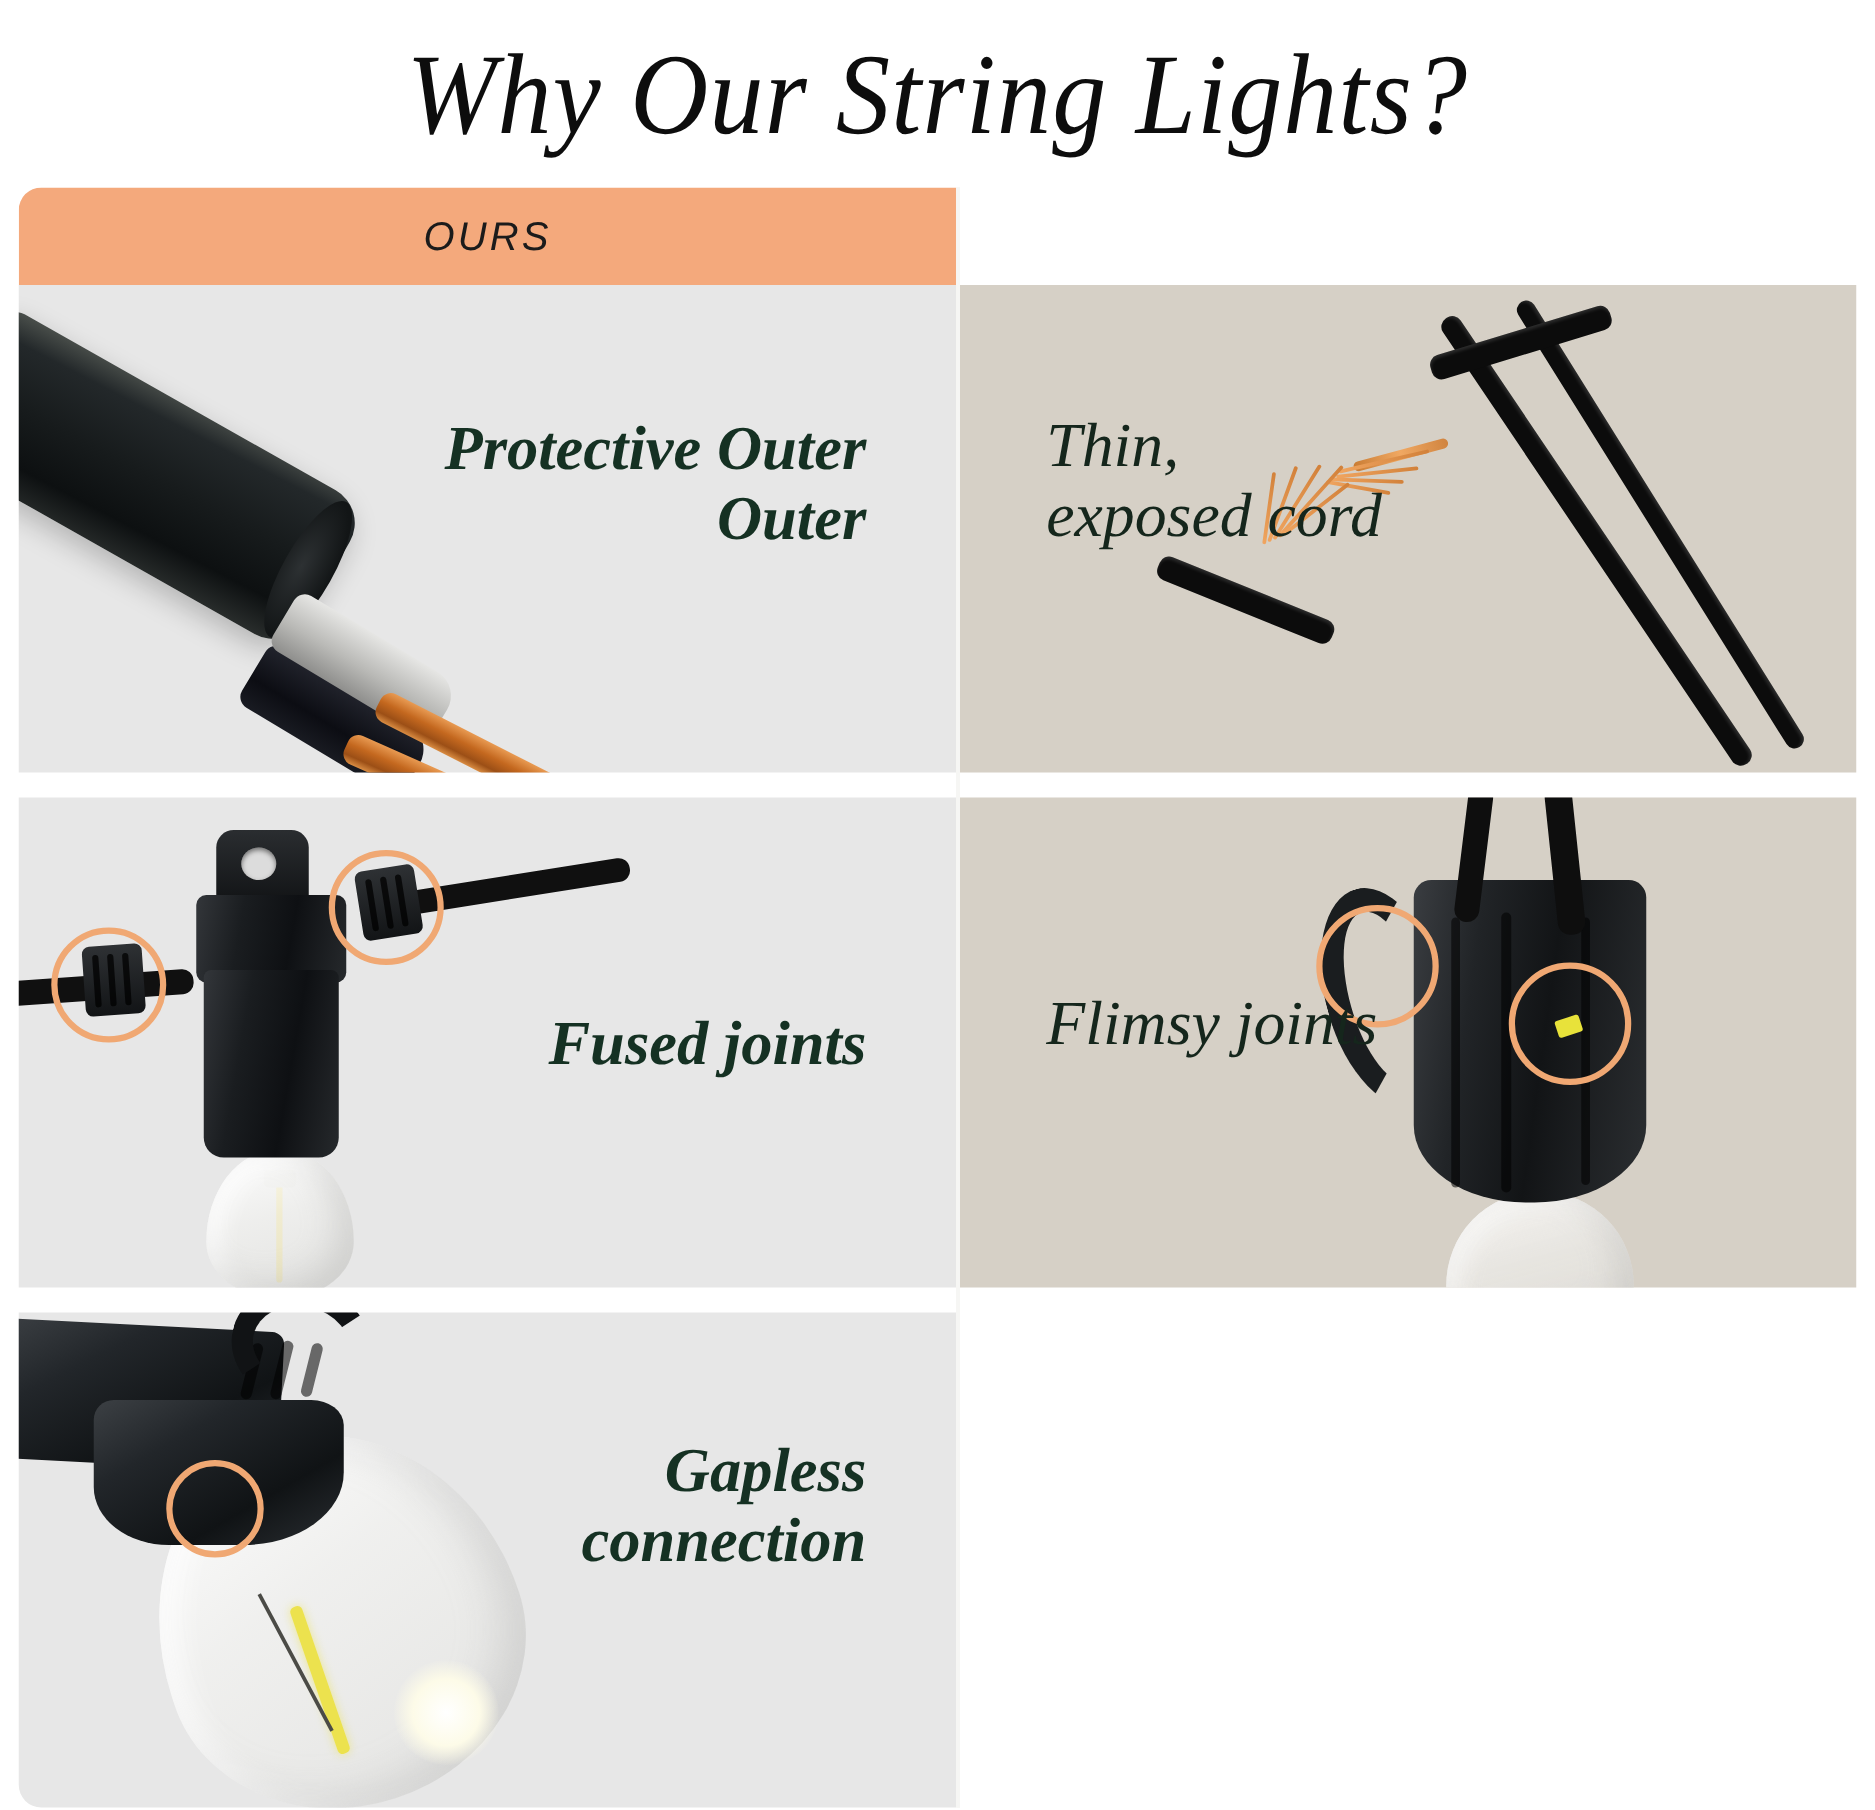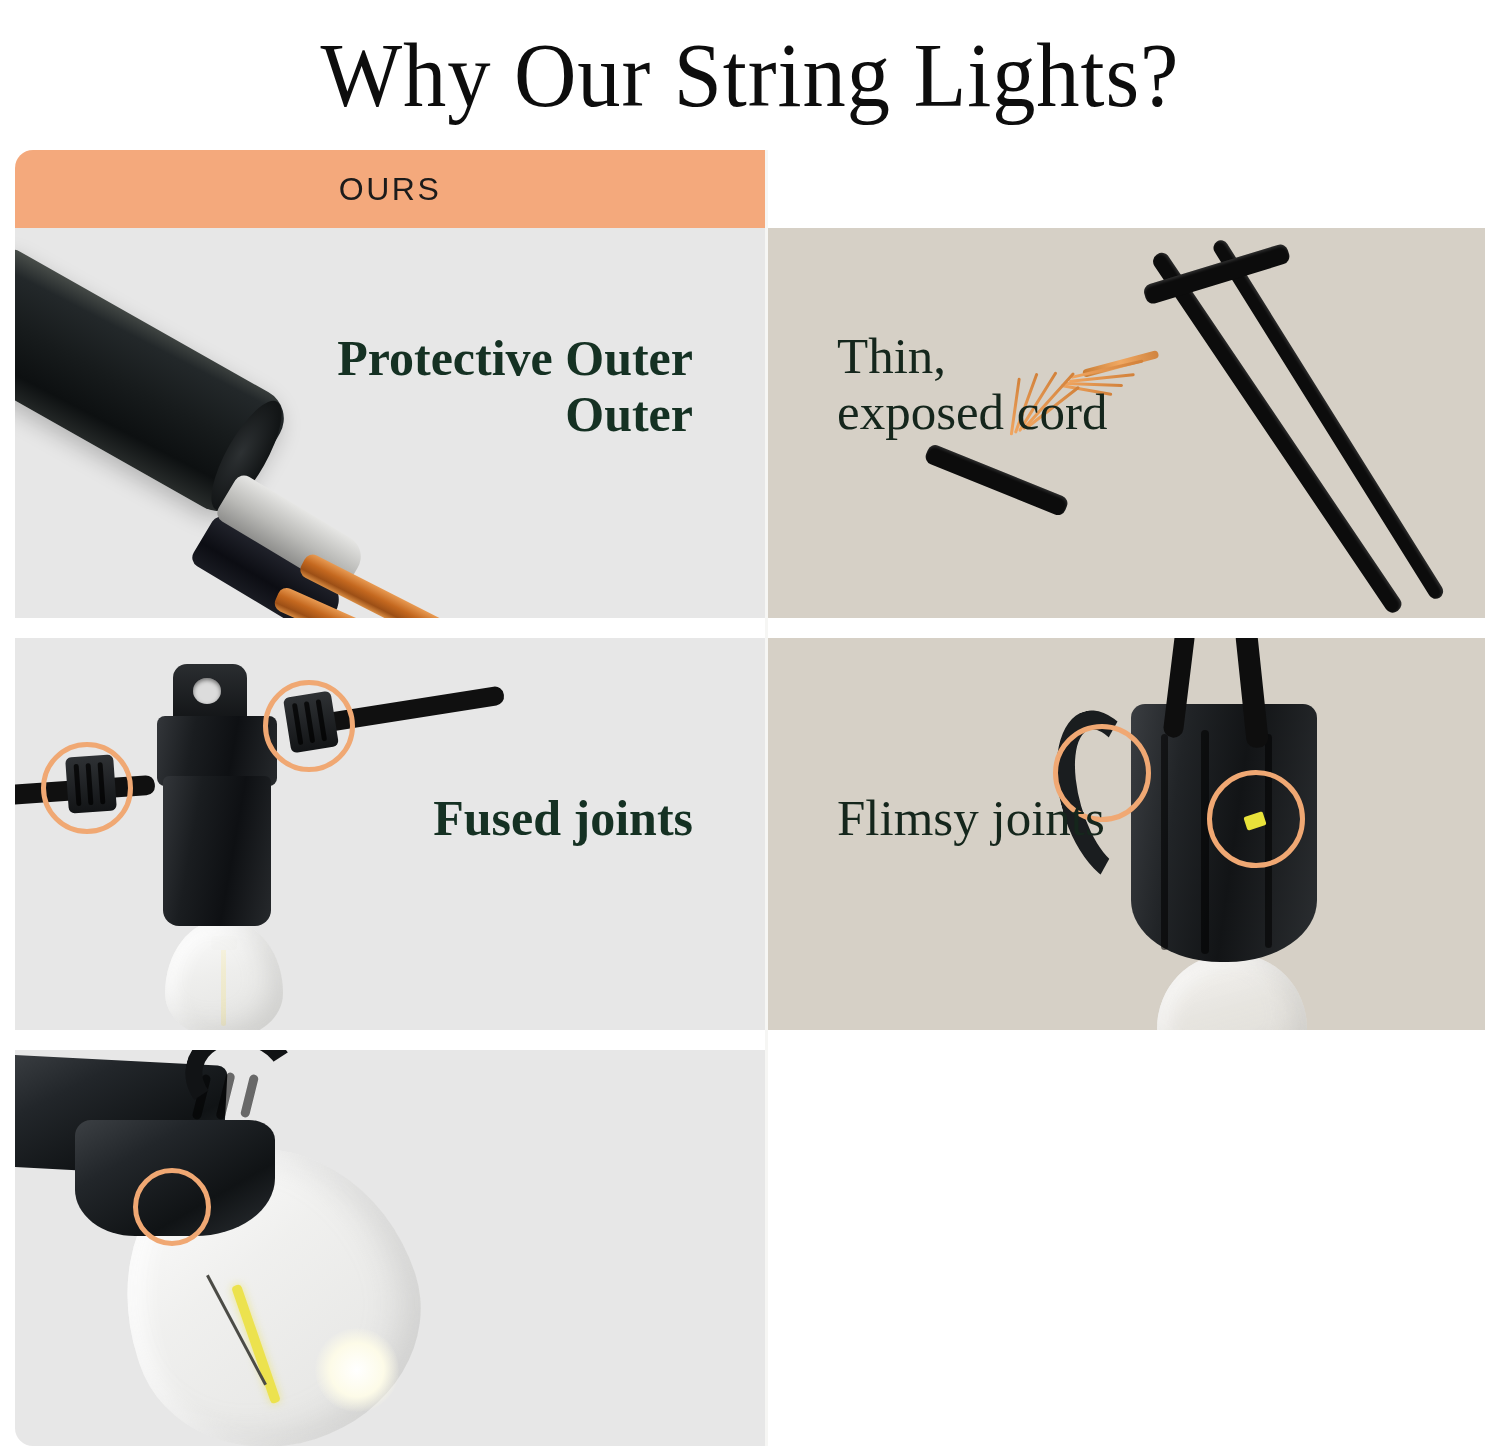--- a/index.html
+++ b/index.html
@@ -1,19 +1,19 @@
 <!DOCTYPE html>
 <html><head>
 <meta charset="utf-8">
 <style>
   * { box-sizing: border-box; margin: 0; padding: 0; }
   html, body { width: 1500px; height: 1448px; background: #ffffff; }
   body { font-family: "Liberation Sans", sans-serif; overflow: hidden; }
 
-  .page { position: relative; width: 1500px; height: 1448px; background: #fff; }
+  .page { position: relative; width: 1500px; height: 1448px; background: #fff; font-style: italic; }
 
   
   .title-wrap { height: 150px; display: flex; align-items: center; justify-content: center; }
   .title {
     font-family: "Liberation Serif", serif;
     font-size: 92px;
     line-height: 1;
     letter-spacing: 1px;
     color: #0d0d0d;
     font-weight: 400;
@@ -67,21 +67,21 @@
   }
   .label-ours {
     right: 72px; font-weight: 700; text-align: right; font-size: 50px;
   }
   .label-others {
     left: 72px; font-weight: 400; text-align: left; font-size: 50px; color: #15261c;
     transform: scaleX(1.02); transform-origin: left center;
   }
   .lbl-r1-ours   { top: 102px; }
   .lbl-r1-others { top: 100px; }
-  .lbl-r2-ours   { top: 152px; }
+  .lbl-r2-ours   { top: 168px; }
   .lbl-r2-others { top: 152px; }
   .lbl-r3-ours   { top: 98px; }
   .lbl-r3-others { top: 100px; }
 
   
   .photo { position: absolute; inset: 0; }
   .hl-ring {
     position: absolute; border-radius: 50%;
     border: 5px solid #F0A873; background: transparent; z-index: 4;
   }
@@ -382,18 +382,22 @@
           <div class="flimsy-ridge" style="left:206px;top:22px;width:9px;height:48px;transform:rotate(14deg);"></div>
           <div class="flimsy-ridge" style="left:230px;top:24px;width:9px;height:44px;transform:rotate(14deg);"></div>
 
           <div class="bulb3" style="left:110px;top:96px;width:290px;height:300px;transform:rotate(-18deg);"></div>
           <div class="fil-stem" style="left:220px;top:218px;width:3px;height:124px;transform:rotate(-28deg);"></div>
           <div class="filament3" style="left:236px;top:232px;width:10px;height:124px;transform:rotate(-19deg);"></div>
           <div class="glow-dot" style="left:300px;top:278px;width:84px;height:84px;"></div>
 
           <div class="hl-ring" style="left:118px;top:118px;width:78px;height:78px;"></div>
         </div>
+        <div class="label label-ours lbl-r3-ours">
+          <span>Gapless</span><br>
+          <span>connection</span>
+        </div>
       </div>
 
     </div>
 
   </div>
 </div>
 
 </body></html>

